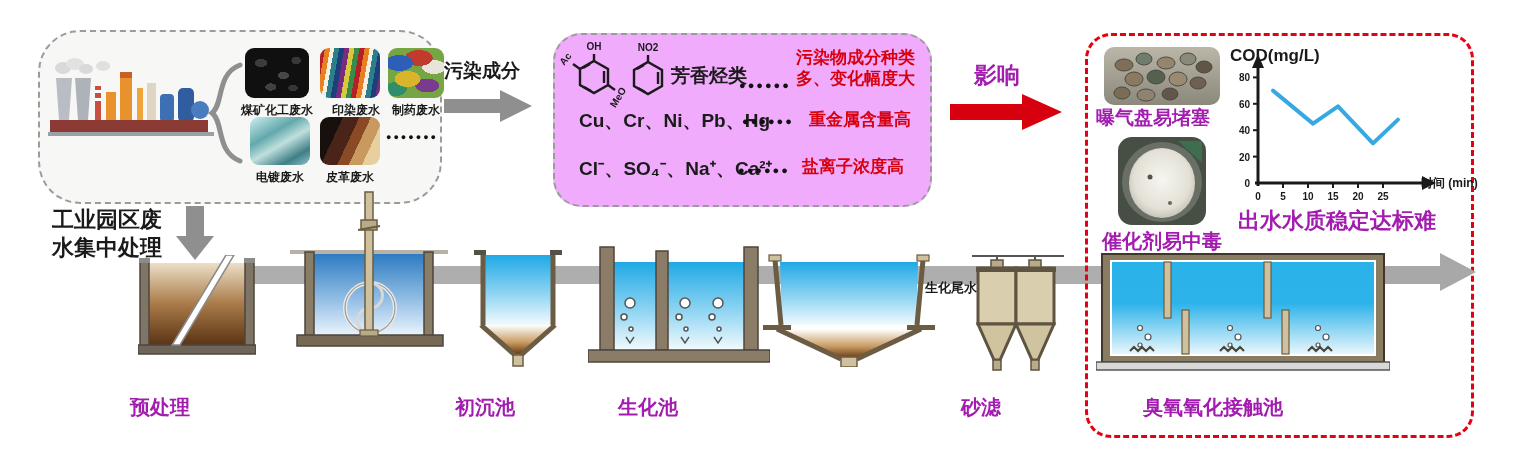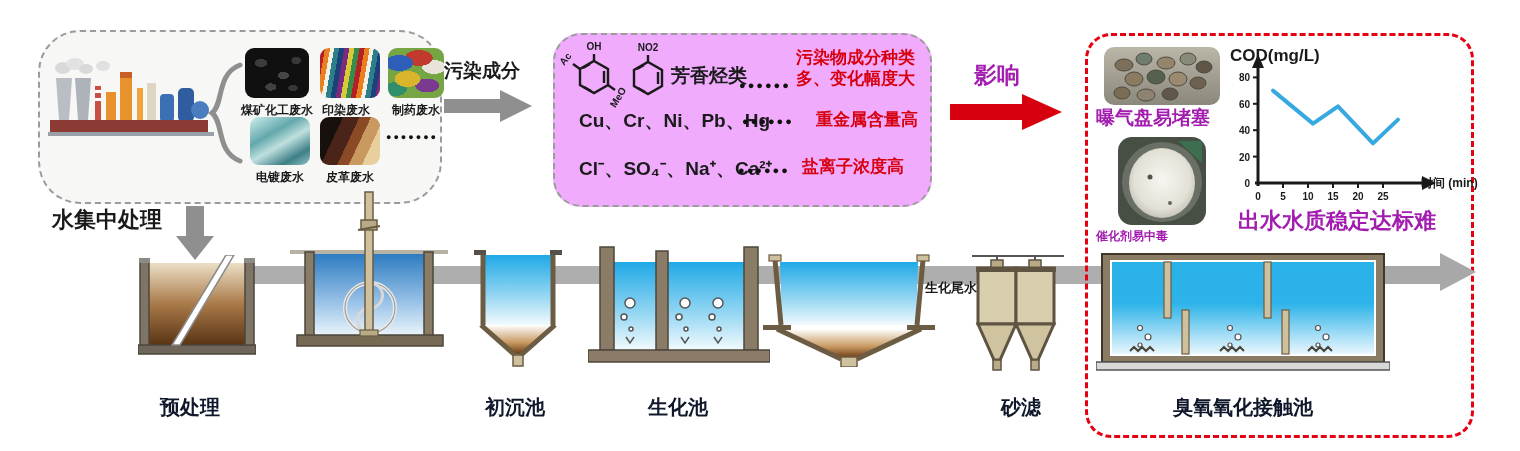--- a/index.html
+++ b/index.html
@@ -5,21 +5,21 @@
   html,body{margin:0;padding:0;background:#fff;}
   #canvas{position:relative;width:1520px;height:451px;background:#ffffff;overflow:hidden;
           font-family:"Liberation Sans",sans-serif;}
   .abs{position:absolute;}
   .dashbox{border:2px dashed #9b9b9b;background:#f7f7f6;}
   .cn{font-weight:700;color:#1a1a1a;}
   .red{color:#a21caf;font-weight:700;}
   .tile{border-radius:9px;overflow:hidden;}
   .tile-label{font-size:12px;font-weight:700;color:#1a1a1a;text-align:center;white-space:nowrap;}
   .dots{font-weight:700;color:#111;letter-spacing:2px;}
-  .tank-label{font-size:20px;font-weight:700;color:#0f172a;text-align:center;white-space:nowrap;z-index:3;}
+  .tank-label{font-size:20px;font-weight:700;color:#a21caf;white-space:nowrap;z-index:3;}
   .formula{font-size:19px;font-weight:700;color:#1a1a1a;white-space:nowrap;}
   .note{font-size:17px;font-weight:700;color:#d7000f;white-space:nowrap;line-height:21px;}
   .tick{font:700 10px "Liberation Sans",sans-serif;fill:#1a1a1a;}
   .benz{font:700 10px "Liberation Sans",sans-serif;fill:#1a1a1a;}
   svg{display:block;}
   
   .coal{background:
     radial-gradient(10px 7px at 25% 30%, #3c3c3c 60%, transparent 61%),
     radial-gradient(9px 6px at 60% 55%, #474747 60%, transparent 61%),
     radial-gradient(8px 6px at 80% 25%, #383838 60%, transparent 61%),
@@ -100,21 +100,21 @@
     </svg>
 
     <svg class="abs" style="left:168px;top:30px" width="36" height="102" viewBox="0 0 36 102">
       <path d="M32,3 C8,12 16,42 4,51 C16,60 8,90 32,99" fill="none" stroke="#8f8f8f" stroke-width="5" stroke-linecap="round"></path>
     </svg>
 
     <div class="abs tile coal" style="left:205px;top:16px;width:64px;height:50px"></div>
     <div class="abs tile dye" style="left:280px;top:16px;width:60px;height:50px"></div>
     <div class="abs tile pill" style="left:348px;top:16px;width:56px;height:50px"></div>
     <div class="abs tile-label" style="left:197px;top:70px;width:80px">煤矿化工废水</div>
-    <div class="abs tile-label" style="left:278px;top:70px;width:56px">印染废水</div>
+    <div class="abs tile-label" style="left:288px;top:70px;width:56px">印染废水</div>
     <div class="abs tile-label" style="left:348px;top:70px;width:56px">制药废水</div>
 
     <div class="abs tile plate" style="left:210px;top:85px;width:60px;height:48px"></div>
     <div class="abs tile leather" style="left:280px;top:85px;width:60px;height:48px"></div>
     <div class="abs tile-label" style="left:212px;top:137px;width:56px">电镀废水</div>
     <div class="abs tile-label" style="left:282px;top:137px;width:56px">皮革废水</div>
     <div class="abs dots" style="left:346px;top:100px;font-size:9px">●●●●●●●</div>
   </div>
 
   <div class="abs cn" style="left:444px;top:58px;font-size:19px;white-space:nowrap">污染成分</div>
@@ -148,21 +148,21 @@
 
     <div class="abs formula" style="left:116px;top:28px">芳香烃类</div>
     <div class="abs dots" style="left:184px;top:44px;font-size:11px">●●●●●●</div>
     <div class="abs note" style="left:241px;top:12px">
       <div>污染物成分种类</div>
       <div>多、变化幅度大</div>
     </div>
 
     <div class="abs formula" style="left:24px;top:73px">Cu、Cr、Ni、Pb、Hg</div>
     <div class="abs dots" style="left:187px;top:80px;font-size:11px">●●●●●●</div>
-    <div class="abs note" style="left:261px;top:74px">重金属含量高</div>
+    <div class="abs note" style="left:254px;top:74px">重金属含量高</div>
 
     <div class="abs formula" style="left:24px;top:120px">Cl⁻、SO₄⁻、Na⁺、Ca²⁺</div>
     <div class="abs dots" style="left:183px;top:129px;font-size:11px">●●●●●●</div>
     <div class="abs note" style="left:247px;top:121px">盐离子浓度高</div>
   </div>
 
   <div class="abs red" style="left:974px;top:60px;font-size:23px;white-space:nowrap">影响</div>
   <svg class="abs" style="left:950px;top:94px" width="112" height="36" viewBox="0 0 112 36">
     <rect x="0" y="10" width="72" height="16" fill="#d7000f"></rect>
     <polygon points="72,0 112,18 72,36" fill="#d7000f"></polygon>
@@ -203,21 +203,21 @@
             <stop offset="1" stop-color="#bdbbb0"></stop>
           </radialGradient>
         </defs>
       <rect width="88" height="88" rx="14" fill="#474f44"></rect>
       <path d="M60,4 L84,4 L84,26 Z" fill="#3c6e4f"></path>
       <circle cx="44" cy="45" r="40" fill="#6a6f66"></circle>
       <ellipse cx="44" cy="46" rx="33" ry="35" fill="url(#gPowder)"></ellipse>
       <circle cx="32" cy="40" r="2.5" fill="#55524a"></circle>
       <circle cx="52" cy="66" r="2" fill="#6a675e"></circle>
     </svg>
-    <div class="abs red" style="left:8px;top:192px;width:132px;font-size:12px;text-align:left;white-space:nowrap">催化剂易中毒</div>
+    <div class="abs red" style="left:8px;top:192px;width:132px;font-size:20px;text-align:center;white-space:nowrap">催化剂易中毒</div>
 
     <div class="abs cn" style="left:142px;top:10px;font-size:17px">COD(mg/L)</div>
     <svg class="abs" id="cod-plot" style="left:140px;top:12px" width="240" height="160" viewBox="0 0 240 160">
       <line x1="30" y1="138" x2="30" y2="18" stroke="#1a1a1a" stroke-width="3"></line>
       <polygon points="24,20 36,20 30,6" fill="#1a1a1a"></polygon>
       <line x1="27" y1="135" x2="196" y2="135" stroke="#1a1a1a" stroke-width="3"></line>
       <polygon points="194,128 194,142 208,135" fill="#1a1a1a"></polygon>
     <text x="22" y="139" text-anchor="end" class="tick">0</text>
         <line x1="25" x2="30" y1="108.6" y2="108.6" stroke="#1a1a1a" stroke-width="2"></line>
         <text x="22" y="112.6" text-anchor="end" class="tick">20</text>
@@ -239,20 +239,21 @@
         <line x1="155" x2="155" y1="135" y2="140" stroke="#1a1a1a" stroke-width="2"></line>
         <text x="155" y="152" text-anchor="middle" class="tick">25</text>
         <polyline points="45,42.599999999999994 85,75.6 110,58.44 145,95.4 170,71.64" fill="none" stroke="#36a9e1" stroke-width="4" stroke-linejoin="round" stroke-linecap="round"></polyline>
       </svg>
     <div class="abs cn" style="left:333px;top:139px;font-size:12px;white-space:nowrap">时间 (min)</div>
 
     <div class="abs red" style="left:150px;top:170px;width:230px;font-size:22px;text-align:left;white-space:nowrap">出水水质稳定达标难</div>
   </div>
 
   <div class="abs cn" style="left:52px;top:206px;font-size:22px;line-height:28px;z-index:2">
+    <div>工业园区废</div>
     <div>水集中处理</div>
   </div>
   <svg class="abs" style="left:176px;top:206px;z-index:2" width="38" height="54" viewBox="0 0 38 54">
     <rect x="10" y="0" width="18" height="30" fill="#8f8f8f"></rect>
     <polygon points="0,30 38,30 19,54" fill="#8f8f8f"></polygon>
   </svg>
 
   <div class="abs" style="left:248px;top:266px;width:1138px;height:18px;background:#aeaeae;z-index:1"></div>
   <svg class="abs" style="left:1380px;top:251px;z-index:5" width="98" height="42" viewBox="0 0 98 42">
     <rect x="0" y="15" width="60" height="18" fill="#a8a8a8"></rect>

